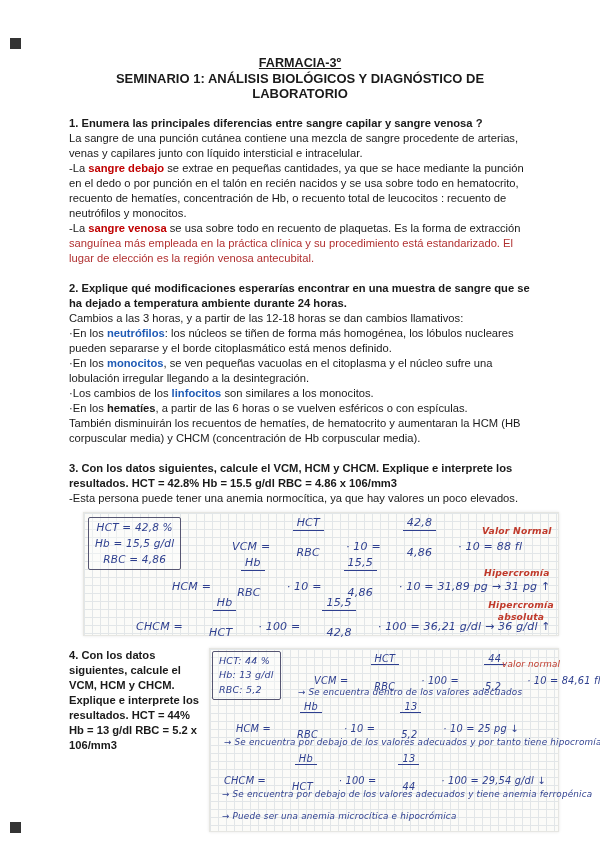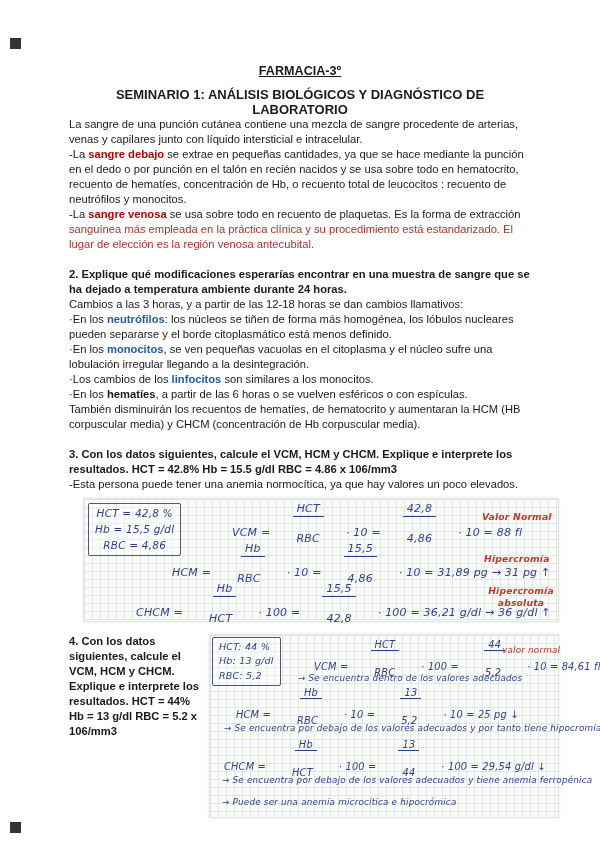--- a/index.html
+++ b/index.html
@@ -3,21 +3,21 @@
 <meta charset="utf-8">
 <style>
   html,body { margin:0; padding:0; background:#ffffff; }
   .page {
     position:relative; width:600px; height:848px; overflow:hidden;
     background:#ffffff; color:#1a1a1a;
     font-family:"Liberation Sans","DejaVu Sans",sans-serif;
     font-size:11.2px; line-height:15px;
   }
   .content { padding:56px 69px 0 69px; }
-  .doc-title { font-size:12.6px; font-weight:bold; text-align:center; text-decoration:underline; margin:8px; }
+  .doc-title { font-size:12.6px; font-weight:bold; text-align:center; text-decoration:underline; margin:0; }
   .doc-subtitle { font-size:13px; font-weight:bold; text-align:center; margin:0; }
   p { margin:0; }
   .sec { margin-top:15px; }
   .q { font-weight:bold; }
   .term-red { color:#c00000; font-weight:bold; }
   .term-blue { color:#1f5bb5; font-weight:bold; }
   .term-dark { font-weight:bold; }
   .red-text { color:#b03030; }
 
   .corner-marker { position:absolute; width:11px; height:11px; background:#343434; left:10px; }
@@ -61,20 +61,21 @@
 
 <div class="page">
   <div class="corner-marker top"></div>
   <div class="corner-marker bottom"></div>
 
   <div class="content">
 
     <p class="doc-title">FARMACIA-3º</p>
     <p class="doc-subtitle">SEMINARIO 1: ANÁLISIS BIOLÓGICOS Y DIAGNÓSTICO DE LABORATORIO</p>
 
+    <p class="q sec">1. Enumera las principales diferencias entre sangre capilar y sangre venosa ?</p>
     <p>La sangre de una punción cutánea contiene una mezcla de sangre procedente de arterias, venas y capilares junto con líquido intersticial e intracelular.</p>
     <p><span>-La </span><span class="term-red">sangre debajo</span><span> se extrae en pequeñas cantidades, ya que se hace mediante la punción en el dedo o por punción en el talón en recién nacidos y se usa sobre todo en hematocrito, recuento de hematíes, concentración de Hb, o recuento total de leucocitos : recuento de neutrófilos y monocitos.</span></p>
     <p><span>-La </span><span class="term-red">sangre venosa</span><span> se usa sobre todo en recuento de plaquetas. Es la forma de extracción </span><span class="red-text">sanguínea más empleada en la práctica clínica y su procedimiento está estandarizado. El lugar de elección es la región venosa antecubital.</span></p>
 
     <p class="q sec">2. Explique qué modificaciones esperarías encontrar en una muestra de sangre que se ha dejado a temperatura ambiente durante 24 horas.</p>
     <p>Cambios a las 3 horas, y a partir de las 12-18 horas se dan cambios llamativos:</p>
     <p><span>·En los </span><span class="term-blue">neutrófilos</span><span>: los núcleos se tiñen de forma más homogénea, los lóbulos nucleares pueden separarse y el borde citoplasmático está menos definido.</span></p>
     <p><span>·En los </span><span class="term-blue">monocitos</span><span>, se ven pequeñas vacuolas en el citoplasma y el núcleo sufre una lobulación irregular llegando a la desintegración.</span></p>
     <p><span>·Los cambios de los </span><span class="term-blue">linfocitos</span><span> son similares a los monocitos.</span></p>
     <p><span>·En los </span><span class="term-dark">hematíes</span><span>, a partir de las 6 horas o se vuelven esféricos o con espículas.</span></p>

